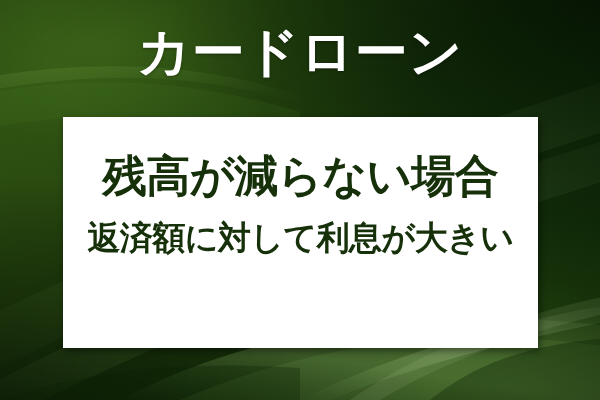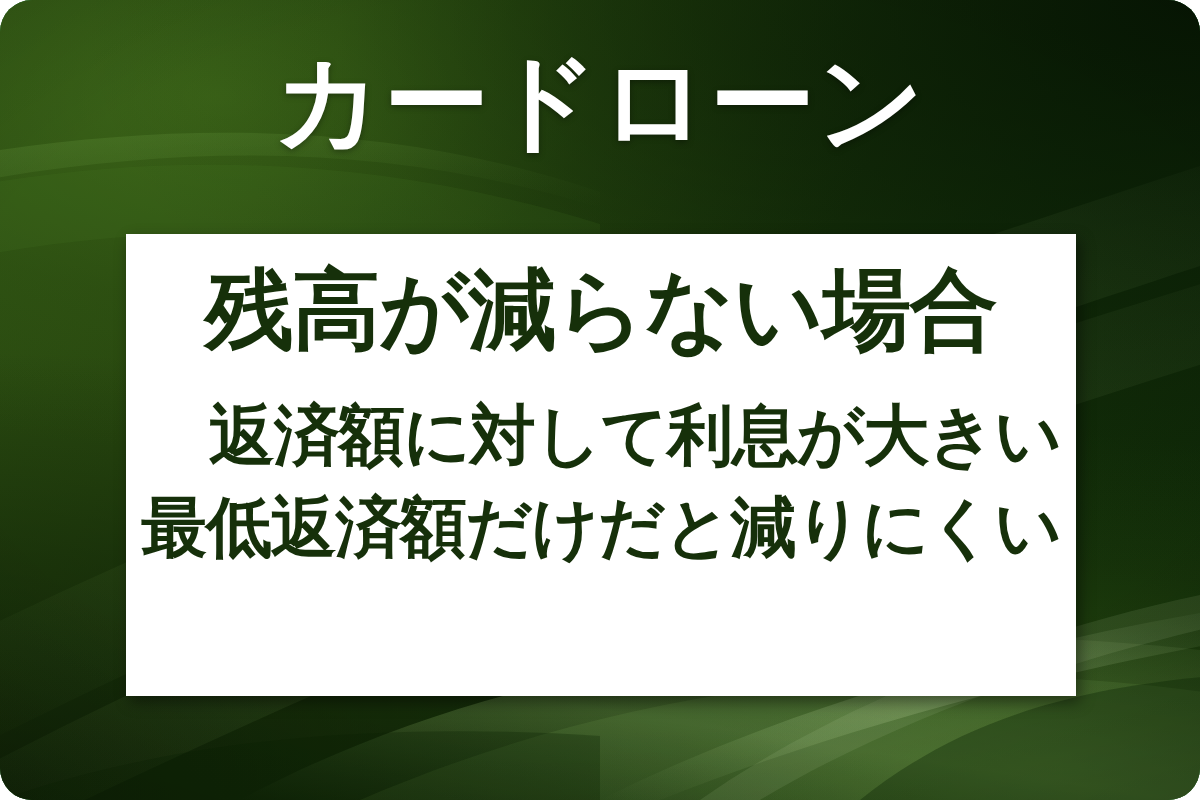--- a/index.html
+++ b/index.html
@@ -12,21 +12,20 @@
     overflow: hidden;
     font-family: "Liberation Sans", "DejaVu Sans", sans-serif;
   }
 
   #poster {
     position: relative;
     width: 600px;
     height: 400px;
     overflow: hidden;
     background: #15803d;
-    border-radius: 16px;
   }
 
   
   .bg-base {
     position: absolute;
     inset: 0;
     background:
       linear-gradient(118deg,
         #2c4e12 0%,
         #28470f 22%,
@@ -109,21 +108,21 @@
     left: 63px;
     top: 117px;
     width: 475px;
     height: 231px;
     background: #ffffff;
     box-shadow: 2px 3px 7px rgba(0,0,0,0.45);
     display: flex;
     flex-direction: column;
     align-items: center;
     justify-content: flex-start;
-    padding-top: 16px;
+    padding-top: 36px;
     box-sizing: border-box;
   }
   .card-heading {
     color: #16300a;
     font-size: 44px;
     font-weight: 700;
     line-height: 1.05;
     letter-spacing: -0.5px;
     white-space: nowrap;
     margin: 0;
@@ -193,17 +192,16 @@
   </div>
 
   <div class="bg-vignette"></div>
 
   <div class="title">カードローン</div>
 
   <div class="card">
     <div class="card-heading">残高が減らない場合</div>
     <div class="card-lines">
       <div class="card-line">返済額に対して利息が大きい</div>
-      <div class="card-line">最低返済額だけだと減りにくい</div>
     </div>
   </div>
 
 </div>
 
 </body></html>

